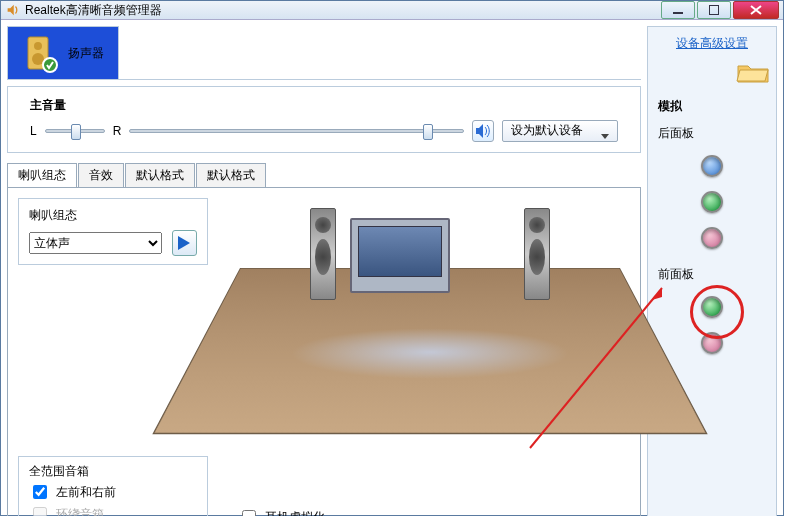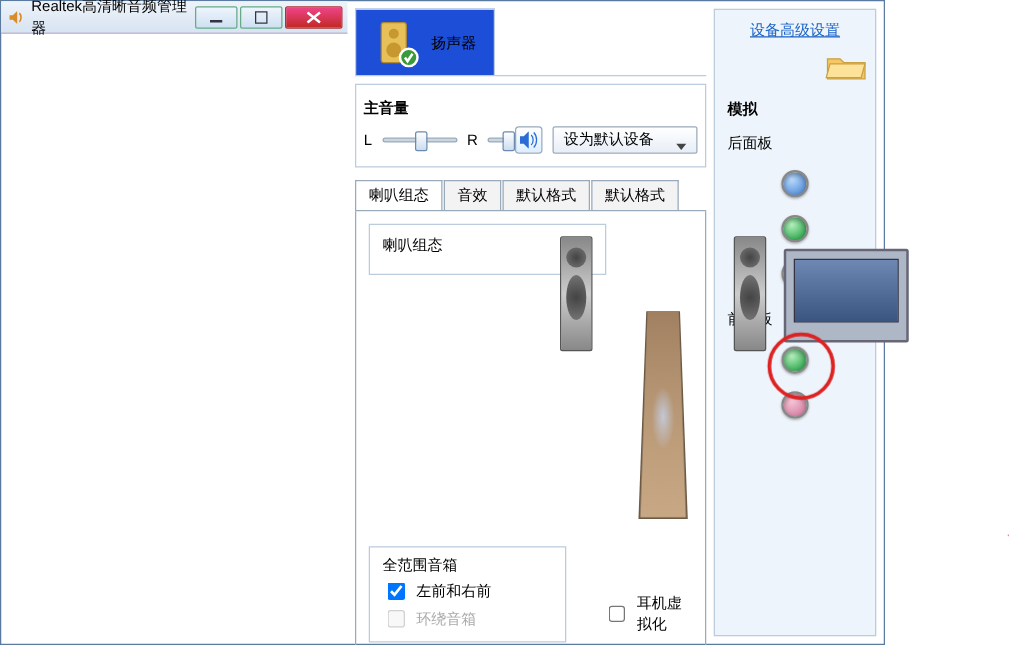--- a/index.html
+++ b/index.html
@@ -1,31 +1,31 @@
 <!DOCTYPE html>
 <html><head>
 <meta charset="utf-8">
 <style>
   * { box-sizing: border-box; font-family: "Microsoft YaHei", Tahoma, sans-serif; font-size: 12px; }
   body { margin:0; background:#fff; }
-  .window { width:708px; height:516px; border:1px solid #5a7aa0; background:#fff; display:flex; }
+  .window { width:784px; height:516px; border:1px solid #5a7aa0; background:#fff; display:flex; flex-direction:column; }
   .titlebar { height:26px; background:linear-gradient(#eef3f9,#d7e4f2); display:flex; align-items:center; padding:0 4px; border-bottom:1px solid #aac; }
   .titlebar .t-icon { width:14px; height:14px; margin-right:6px; }
   .titlebar .title { flex:1; color:#000; }
   .titlebar .winbtns { display:flex; gap:2px; }
   .winbtn { width:34px; height:18px; border:1px solid #6a8; background:linear-gradient(#eef5fc,#cfe0f2); border-radius:2px; display:flex; align-items:center; justify-content:center; color:#334; }
   .winbtn.close { background:linear-gradient(#e48,#c22925); border-color:#a33; color:#fff; width:46px; }
   .content { flex:1; display:flex; padding:6px; gap:6px; }
   .left { flex:1; display:flex; flex-direction:column; gap:6px; }
   .right { width:130px; border:1px solid #bcd; background:#eef4fb; padding:8px 6px; display:flex; flex-direction:column; align-items:center; }
   .devtabs { display:flex; border-bottom:1px solid #bcd; }
   .devtab { display:flex; align-items:center; gap:6px; padding:6px 14px; border:1px solid #bcd; border-bottom:none; background:#f4f8fc; cursor:pointer; }
   .devtab.active { background:#1d4ed8; }
   .devtab .bigicon { width:40px; height:40px; }
-  .panel { border:1px solid #bcd; background:#fff; padding:10px 6px; }
+  .panel { border:1px solid #bcd; background:#fff; padding:10px 22px; }
   .volrow { display:flex; align-items:center; gap:8px; }
   .slider { position:relative; height:4px; background:#ccd6e0; border:1px solid #9ab; border-radius:2px; }
   .thumb { position:absolute; top:-6px; width:10px; height:16px; background:linear-gradient(#fff,#cde); border:1px solid #6a8ab0; border-radius:2px; }
   .balance { width:60px; }
   .mainvol { flex:1; }
   .sndicon { width:22px; height:22px; border:1px solid #9ab; border-radius:3px; background:linear-gradient(#fff,#def); display:flex; align-items:center; justify-content:center; color:#2a6bd4; font-size:12px; }
   .defaultbtn { margin-left:auto; border:1px solid #9ab; background:linear-gradient(#fff,#e8eef7); padding:2px 8px; height:22px; display:flex; align-items:flex-end; gap:18px; border-radius:2px; }
   .subtabs { display:flex; border-bottom:1px solid #9ab; margin-top:4px; }
   .subtab { padding:3px 10px; border:1px solid #9ab; border-bottom:none; background:#f3f3f3; margin-right:1px; cursor:pointer; }
   .subtab.active { background:#fff; }
@@ -134,20 +134,30 @@
           <div class="subtab active">喇叭组态</div>
           <div class="subtab">音效</div>
           <div class="subtab">默认格式</div>
           <div class="subtab">默认格式</div>
         </div>
         <div class="subpanel">
           <div class="config-row">
             <div>
               <div class="cfgbox">
                 <div style="margin-bottom:6px;">喇叭组态</div>
+                <div style="display:flex; gap:10px; align-items:center;">
+                  <select>
+                    <option>立体声</option>
+                  </select>
+                  <div class="playbtn">
+                    <svg width="12" height="14" viewBox="0 0 12 14">
+                        <path d="M0 0l12 7-12 7z"></path>
+                      </svg>
+                  </div>
+                </div>
               </div>
             </div>
             <div class="scene">
               <div class="floor"></div>
               <div class="tv"></div>
               <div class="spk l"></div>
               <div class="spk r"></div>
               <svg class="arrow-svg" style="left:0;top:0;width:460px;height:260px;overflow:visible">
                   <line x1="300" y1="250" x2="432" y2="90" stroke="#d22" stroke-width="2"></line>
                   <polygon points="432,90 422,102 432,99" fill="#d22"></polygon>

